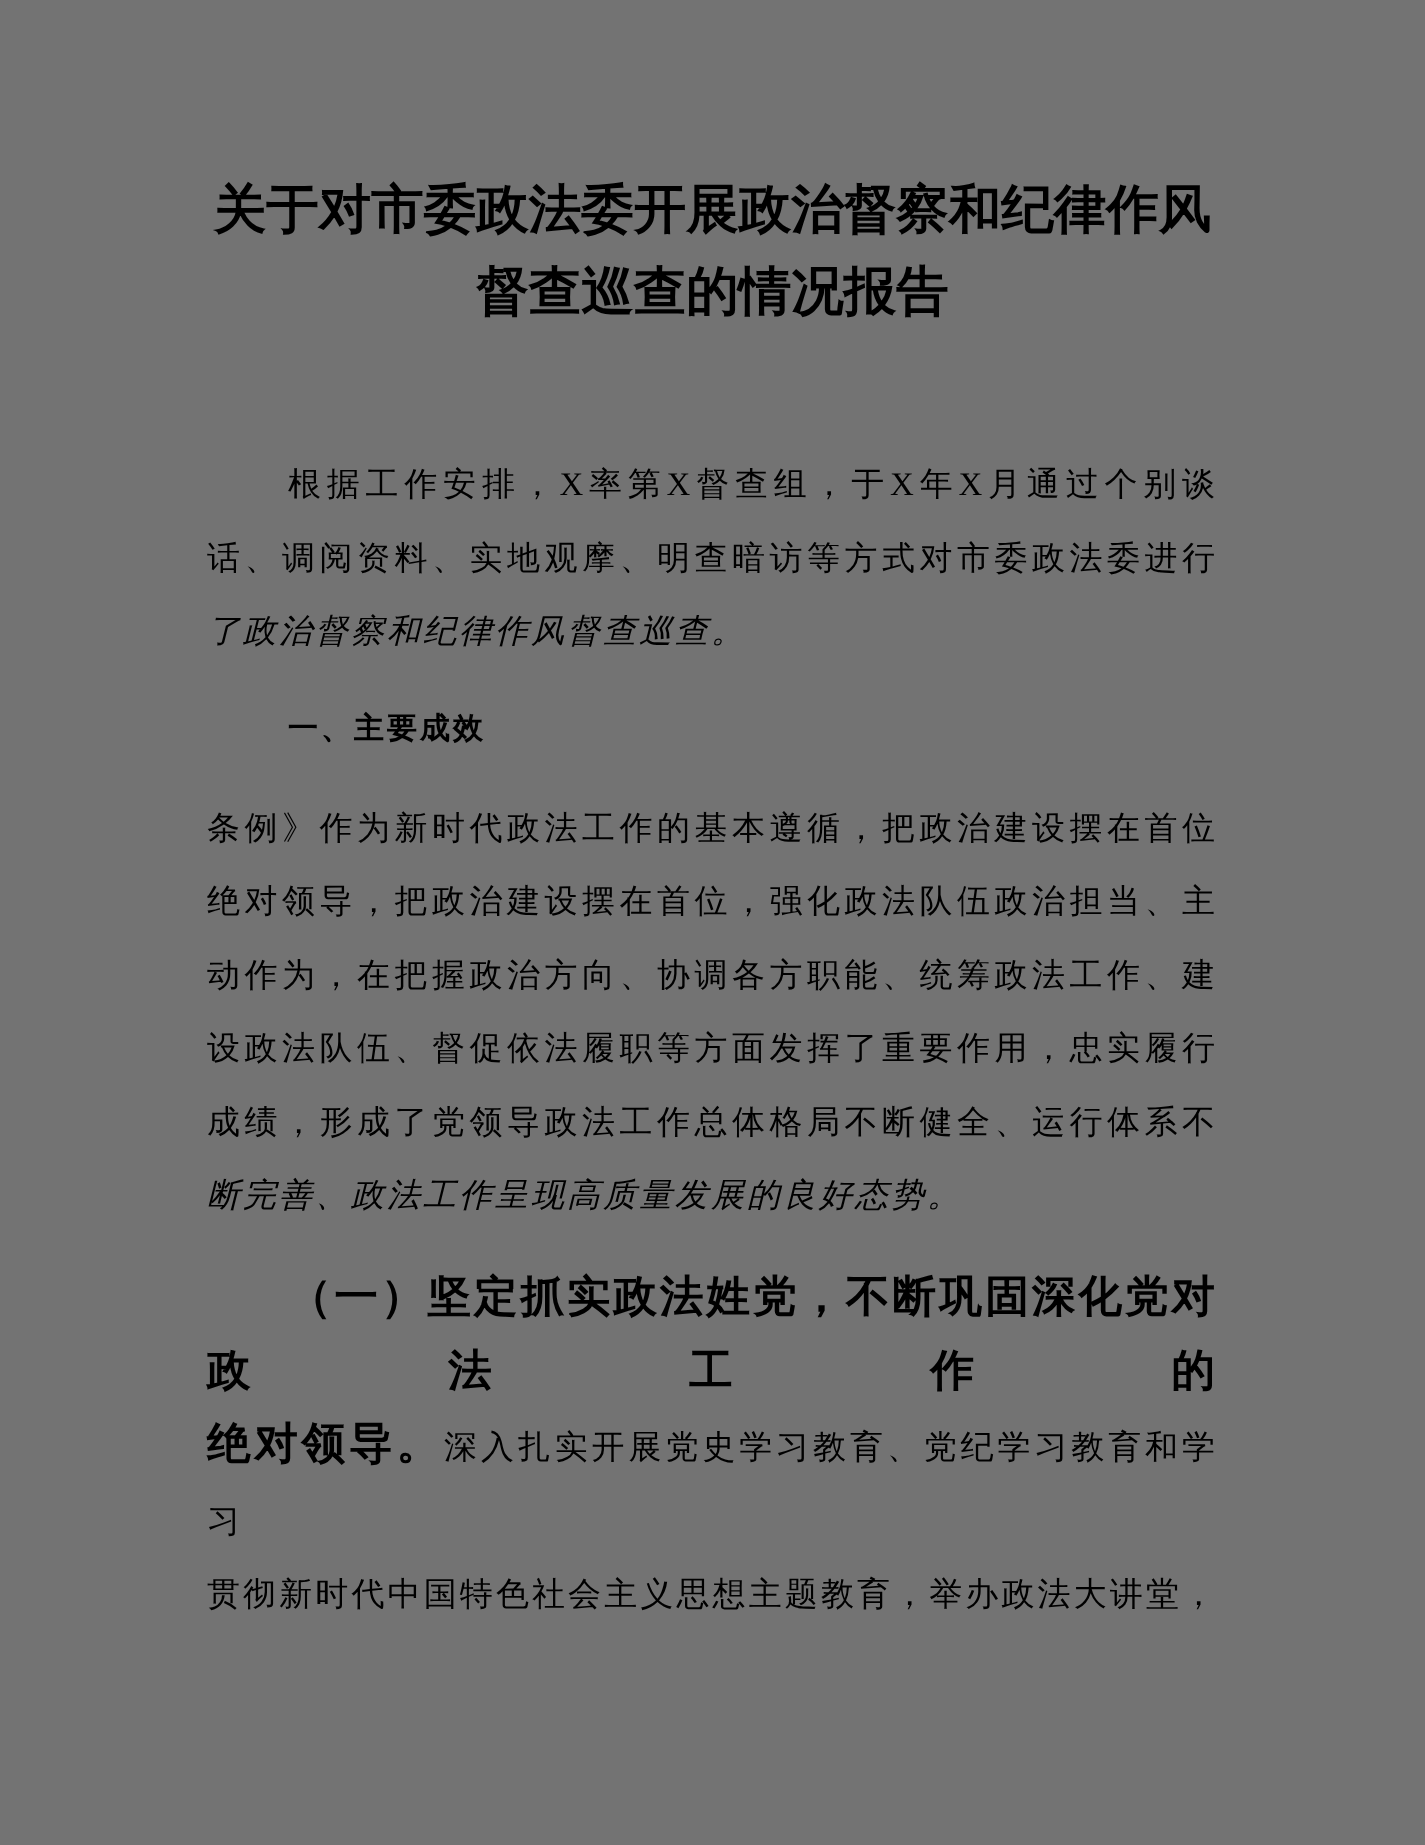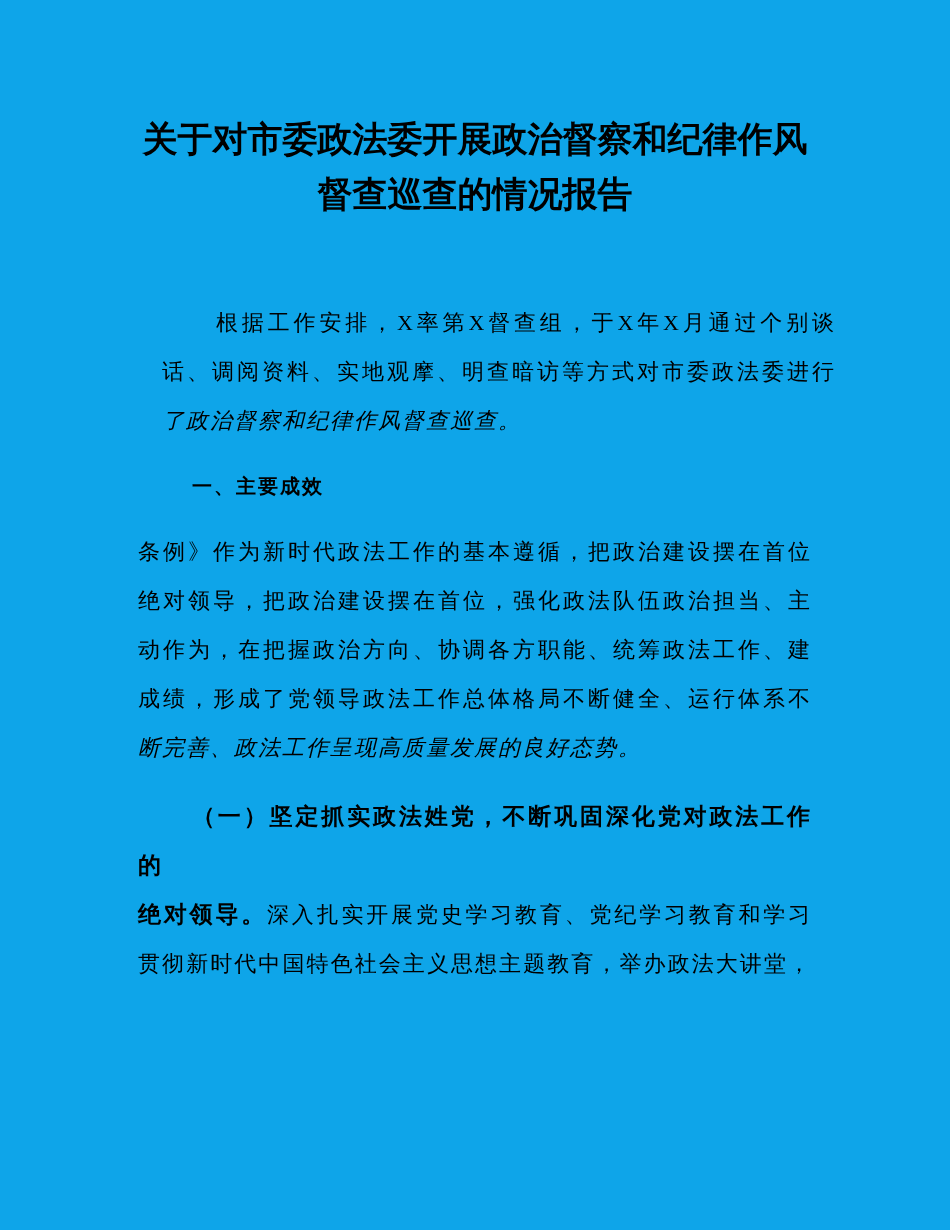--- a/index.html
+++ b/index.html
@@ -7,39 +7,39 @@
   body {
     width: 950px;
     height: 1230px;
     font-family: "Liberation Serif", "DejaVu Serif", serif;
     color: #000000;
   }
   .page {
     position: relative;
     width: 950px;
     height: 1230px;
-    background: #0ea5e9;
+    background: #737373;
     overflow: hidden;
   }
   .content {
     padding: 0 138px;
   }
   
   .doc-title {
     margin-top: 112px;
     text-align: center;
     font-family: "Liberation Serif", "DejaVu Serif", serif;
     font-weight: 700;
     font-size: 35px;
     line-height: 55px;
     letter-spacing: 0px;
   }
   
   .para { width: 674px; }
-  .p1 { margin-top: 76px; margin-left: 24px; }
+  .p1 { margin-top: 76px; }
   .h1 { margin-top: 17px; }
   .p2 { margin-top: 16px; }
   .p3 { margin-top: 20px; }
   .body-line {
     font-family: "Liberation Serif", "DejaVu Serif", serif;
     font-size: 22px;
     line-height: 49px;
     letter-spacing: 2px;
     text-align: justify;
     text-align-last: justify;
@@ -54,21 +54,21 @@
     font-family: "Liberation Sans", "DejaVu Sans", sans-serif;
     font-weight: 700;
     font-size: 20px;
     line-height: 49px;
     letter-spacing: 2px;
     text-indent: 54px;
   }
   .boldline, .bold-seg {
     font-family: Liberation Sans, sans-serif;
     font-weight: 700;
-    font-size: 23px;
+    font-size: 29px;
   }
   .regular-seg {
     font-family: "Liberation Serif", "DejaVu Serif", serif;
     font-weight: 400;
   }
 </style>
 </head>
 <body>
 
 <div class="page">
@@ -86,20 +86,21 @@
     </div>
 
     <div class="para h1">
       <div class="heading-line">一、主要成效</div>
     </div>
 
     <div class="para p2">
       <div class="body-line">条例》作为新时代政法工作的基本遵循，把政治建设摆在首位</div>
       <div class="body-line">绝对领导，把政治建设摆在首位，强化政法队伍政治担当、主</div>
       <div class="body-line">动作为，在把握政治方向、协调各方职能、统筹政法工作、建</div>
+      <div class="body-line">设政法队伍、督促依法履职等方面发挥了重要作用，忠实履行</div>
       <div class="body-line">成绩，形成了党领导政法工作总体格局不断健全、运行体系不</div>
       <div class="body-line lastline">断完善、政法工作呈现高质量发展的良好态势。</div>
     </div>
 
     <div class="para p3">
       <div class="body-line indent boldline">（一）坚定抓实政法姓党，不断巩固深化党对政法工作的</div>
       <div class="body-line"><span class="bold-seg">绝对领导。</span><span class="regular-seg">深入扎实开展党史学习教育、党纪学习教育和学习</span></div>
       <div class="body-line">贯彻新时代中国特色社会主义思想主题教育，举办政法大讲堂，</div>
     </div>
 

